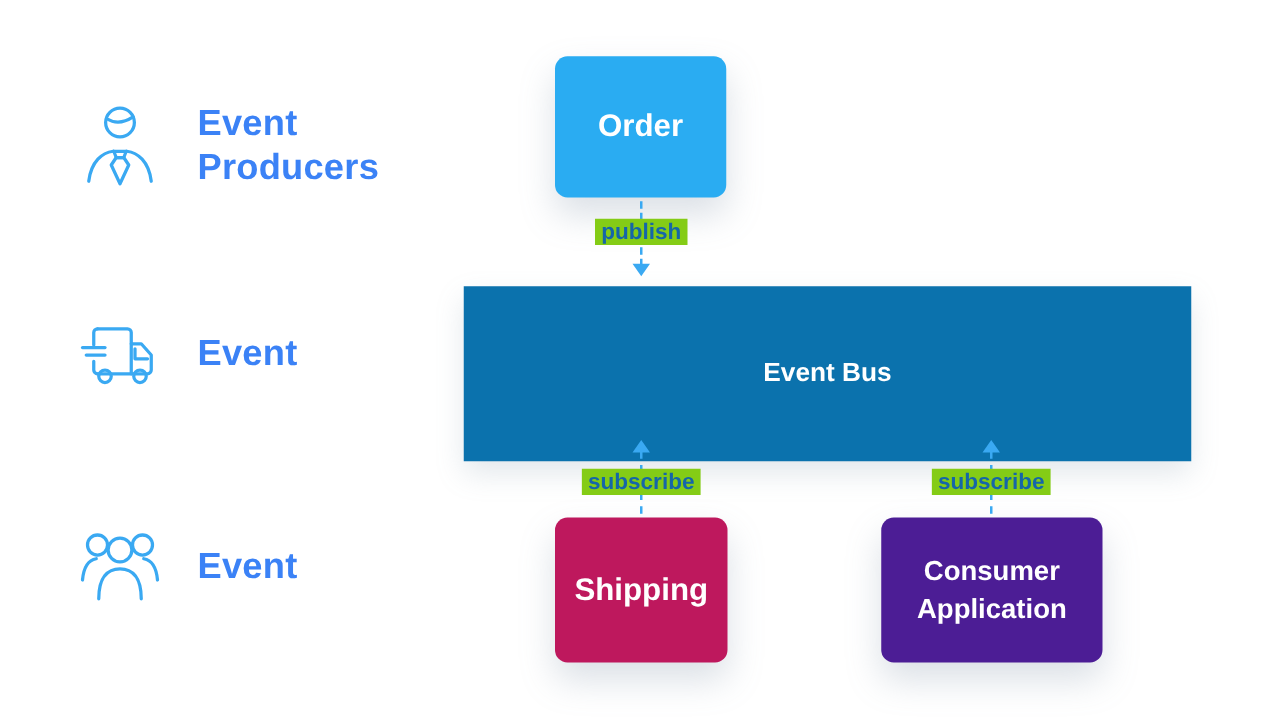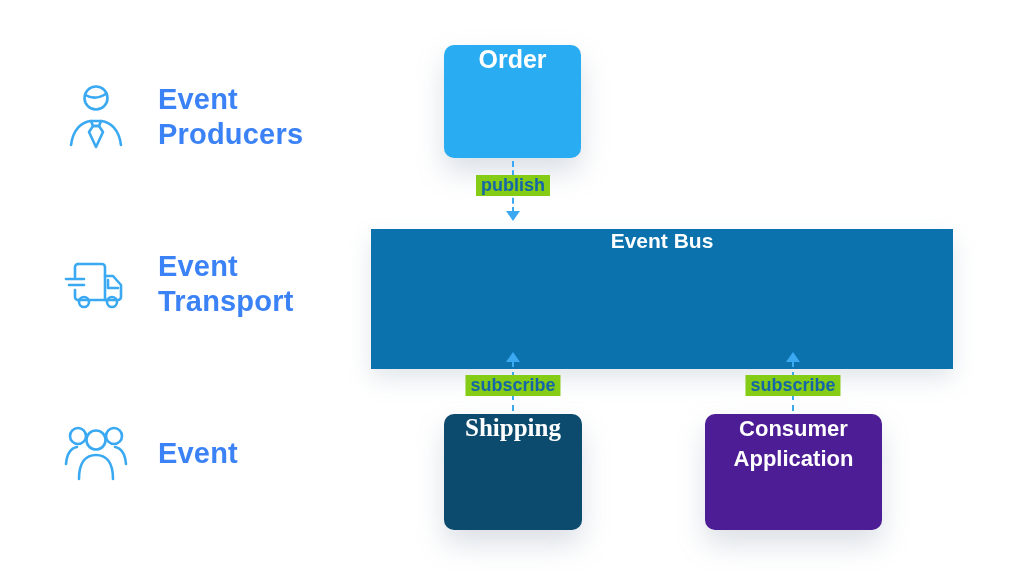--- a/index.html
+++ b/index.html
@@ -18,21 +18,21 @@
     margin-left:30px;
     font-size:29px; line-height:35px; font-weight:700;
     color:#3b82f6; letter-spacing:.2px;
   }
   #row-producers { top:82px; }
   #row-transport { top:249px; }
   #row-consumers { top:419px; }
 
   
   .node {
-    position:absolute; display:flex; justify-content:center;
+    position:absolute; display:flex; align-items:center; justify-content:center;
     color:#ffffff; font-weight:700; text-align:center;
     border-radius:10px;
     box-shadow:0 14px 28px rgba(125,145,165,.28);
   }
   #node-order    { left:444px; top:45px;  width:137px; height:113px; font-size:25px; }
   #node-eventbus { left:371px; top:229px; width:582px; height:140px; font-size:21px;
                    border-radius:0; box-shadow:0 10px 22px rgba(125,145,165,.22); }
   #node-shipping { left:444px; top:414px; width:138px; height:116px; font-size:25px; }
   #node-consumer { left:705px; top:414px; width:177px; height:116px; font-size:22px; line-height:30px; }
 
@@ -96,21 +96,20 @@
       <path d="M41 26 h8 l8 9 v12 a3 3 0 0 1 -3 3 h-13"></path>
       <path d="M44 30 v8 h10"></path>
       <circle cx="20" cy="52" r="5"></circle>
       <circle cx="48" cy="52" r="5"></circle>
       <path d="M2 29 h18"></path>
       <path d="M5 35 h15"></path>
     </svg>
   </span>
   <div class="legend-label">
     <div>Event</div>
-    <div>Transport</div>
   </div>
 </div>
 
 <div class="legend-row" id="row-consumers">
   <span class="legend-icon">
     <svg viewBox="0 0 64 68" fill="none" stroke="#3aa9f2" stroke-width="2.6" stroke-linecap="round" stroke-linejoin="round">
       <circle cx="14" cy="17" r="8"></circle>
       <circle cx="50" cy="17" r="8"></circle>
       <circle cx="32" cy="21" r="9.5"></circle>
       <path d="M2 45 C3 34 7 29 13 28"></path>
@@ -124,21 +123,21 @@
 </div>
 
 <div class="node" id="node-order" style="background-color: rgb(42, 172, 242);">
   <span>Order</span>
 </div>
 
 <div class="node" id="node-eventbus" style="background-color: rgb(11, 114, 173);">
   <span>Event Bus</span>
 </div>
 
-<div class="node" id="node-shipping" style="background-color: #0c4a6e; font-family: Liberation Serif, serif;">
+<div class="node" id="node-shipping" style="background-color: #be185d;">
   <span>Shipping</span>
 </div>
 
 <div class="node" id="node-consumer" style="background-color: #4c1d95;">
   <span>
     <span style="display:block">Consumer</span>
     <span style="display:block">Application</span>
   </span>
 </div>
 

